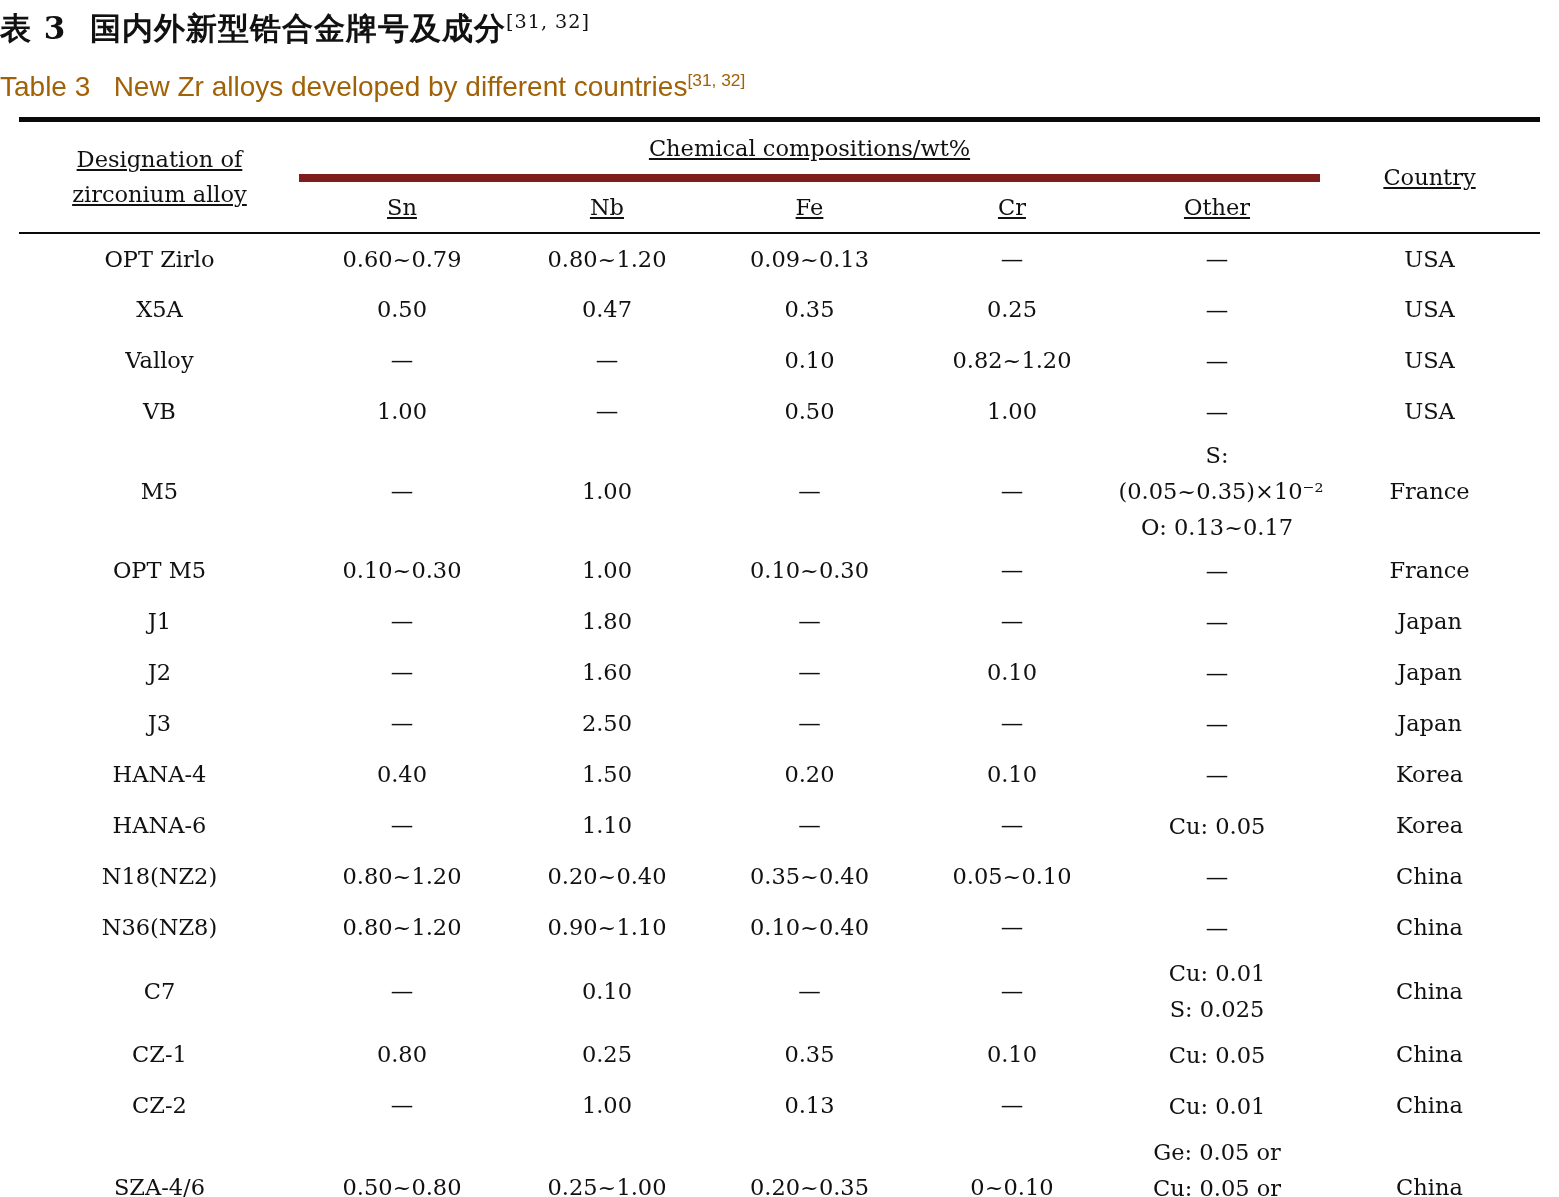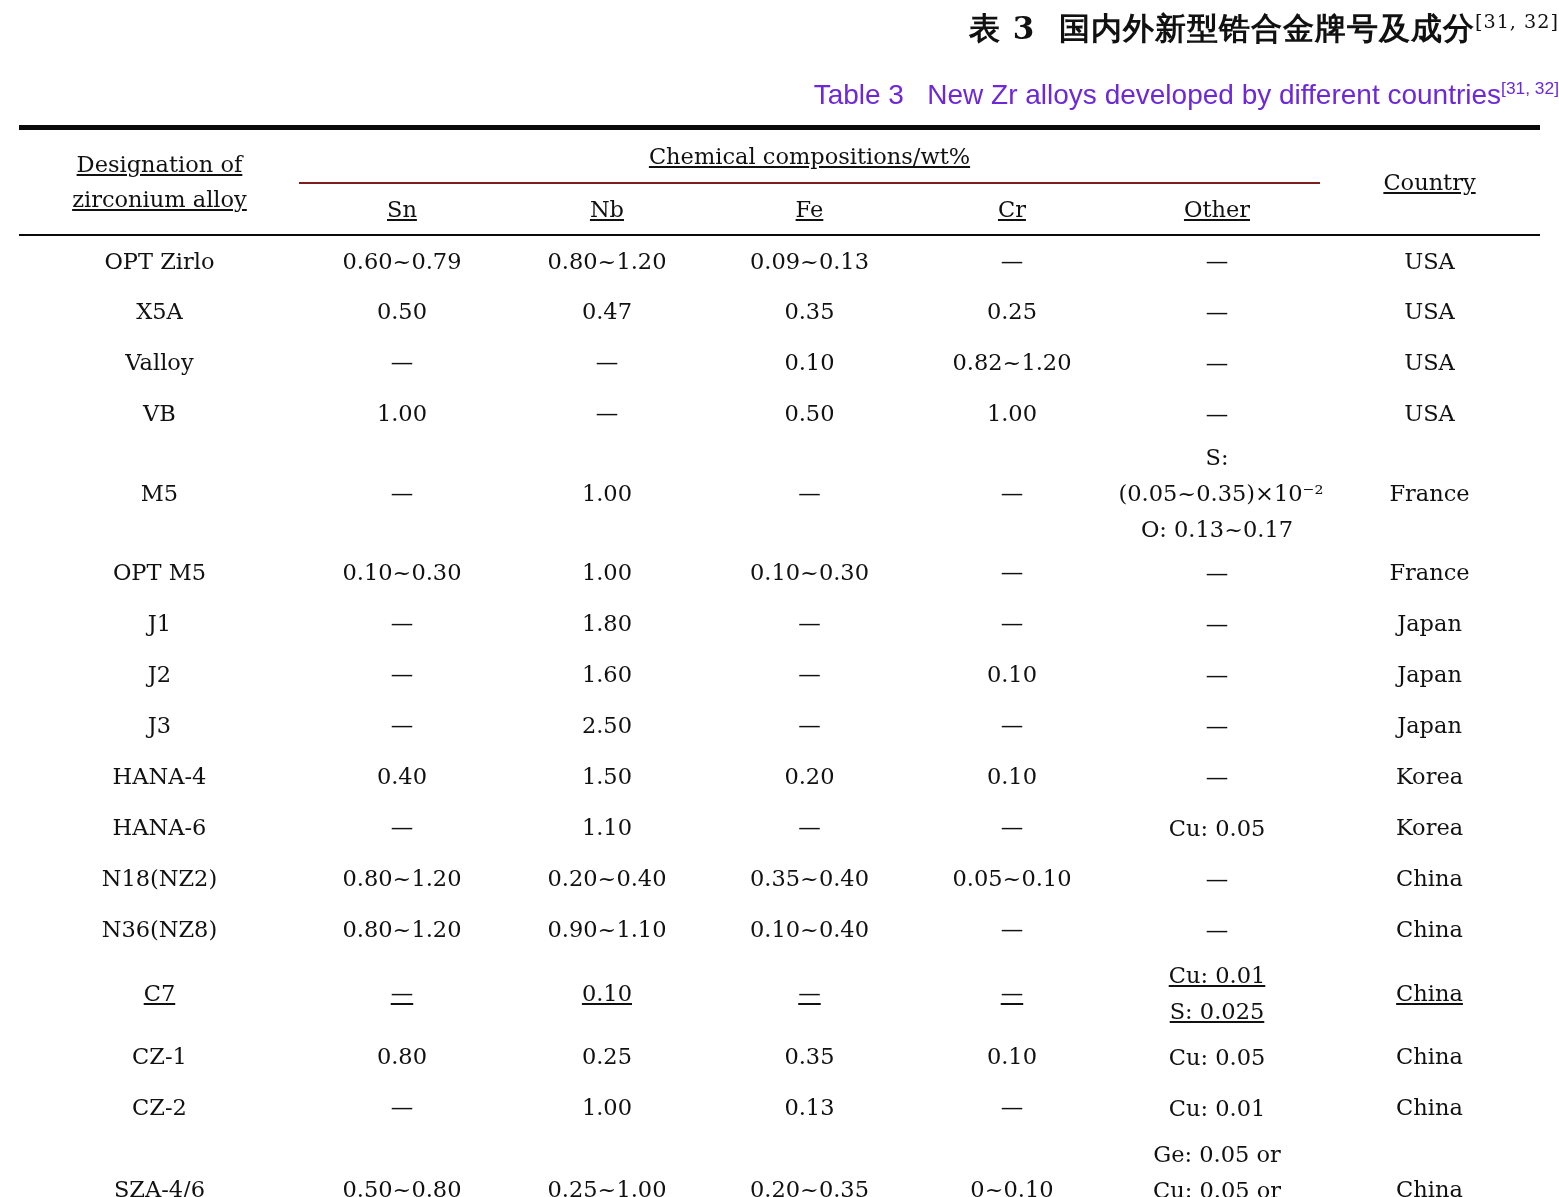--- a/index.html
+++ b/index.html
@@ -5,39 +5,39 @@
   html, body { margin: 0; padding: 0; background: #ffffff; }
   .page {
     position: relative;
     width: 1559px;
     height: 1197px;
     background: #ffffff;
     color: #111111;
     font-family: "DejaVu Serif", "Liberation Serif", serif;
     overflow: hidden;
   }
-  .titles { text-align: right; padding-top: 8px; }
+  .titles { text-align: left; padding-top: 8px; }
   .title-zh {
     font-size: 31px;
     font-weight: 700;
     letter-spacing: 1px;
     white-space: pre;
     font-family: "DejaVu Serif", serif;
   }
   .title-zh sup, .title-en sup {
     font-size: 0.62em;
     vertical-align: super;
     font-weight: 400;
   }
   .title-en {
-    margin-top: 28px;
+    margin-top: 20px;
     font-size: 28px;
     white-space: pre;
     font-family: "Liberation Sans", "DejaVu Sans", sans-serif;
-    color: #6d28d9;
+    color: #a16207;
   }
   table.alloy {
     margin: 14px auto 0 auto;
     width: 1520px;
     border-collapse: collapse;
     table-layout: fixed;
     border-top: 5px solid #0a0a0a;
     border-bottom: 5px solid #0a0a0a;
     font-size: 22.5px;
   }
@@ -52,24 +52,24 @@
     text-align: center;
     vertical-align: middle;
     font-weight: 400;
     white-space: pre-line;
     padding: 0 4px;
     line-height: 1.55;
   }
   thead tr.group-row th { height: 52px; }
   thead tr.symbol-row th { height: 50px; }
   thead { border-bottom: 2.5px solid #0a0a0a; text-decoration: underline; }
-  th.chem-group { border-bottom: 2px solid #7f1d1d; }
+  th.chem-group { border-bottom: 8px solid #7f1d1d; }
   tbody tr { height: 51px; }
   tbody tr.h2 { height: 82px; }
-  tbody tr.h2b { height: 76px; text-decoration: underline; }
+  tbody tr.h2b { height: 76px; }
   tbody tr.h3 { height: 115px; }
   td.other-cell { line-height: 1.6; }
 </style>
 </head>
 <body>
 
 <div class="page">
 
   <div class="titles">
     <div class="title-zh"><span>表 3  国内外新型锆合金牌号及成分</span><sup>[31, 32]</sup></div>

